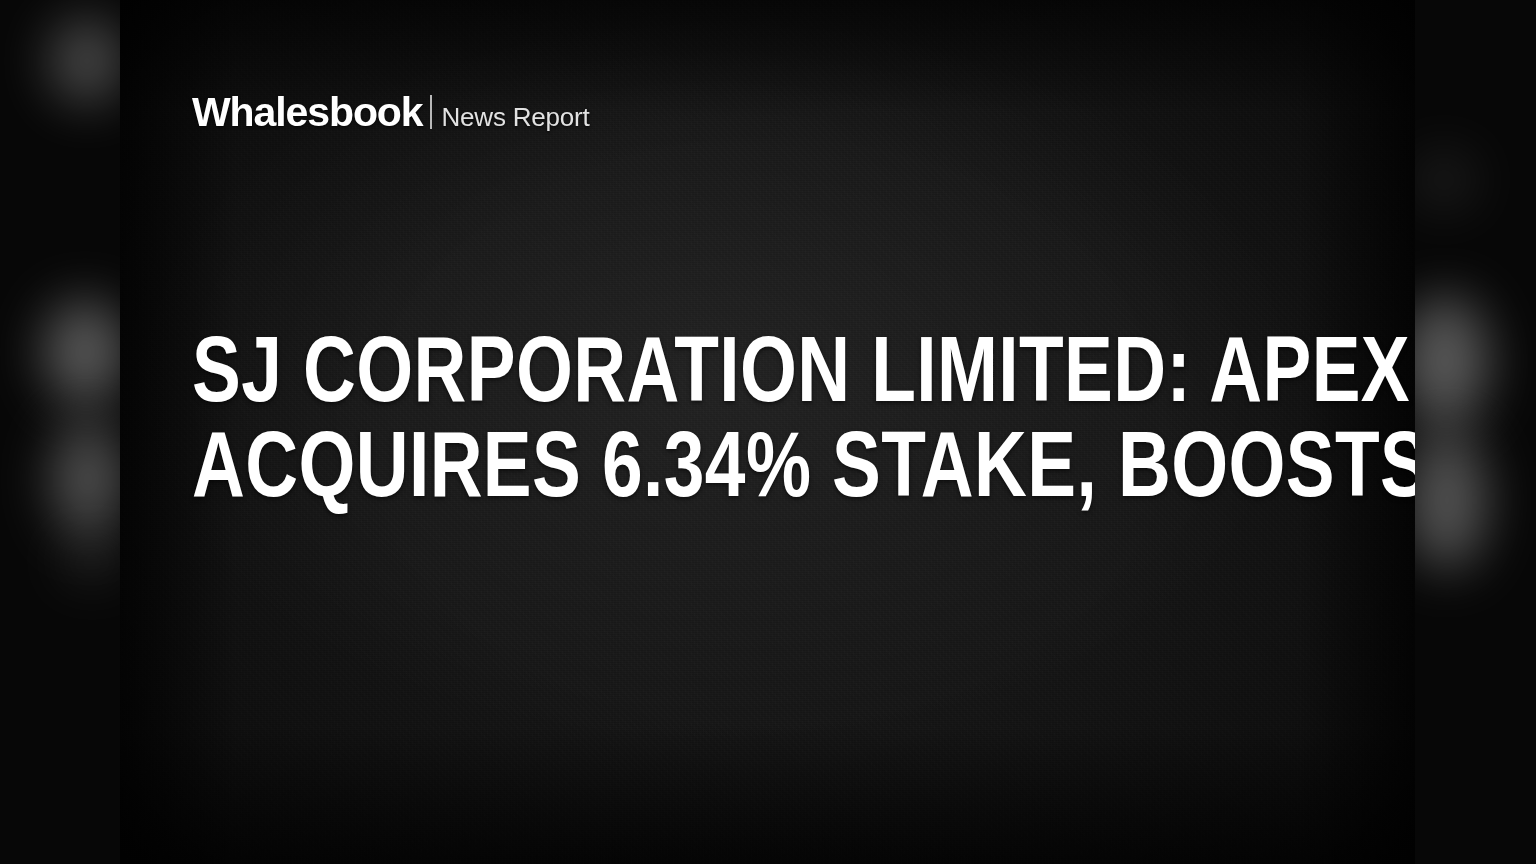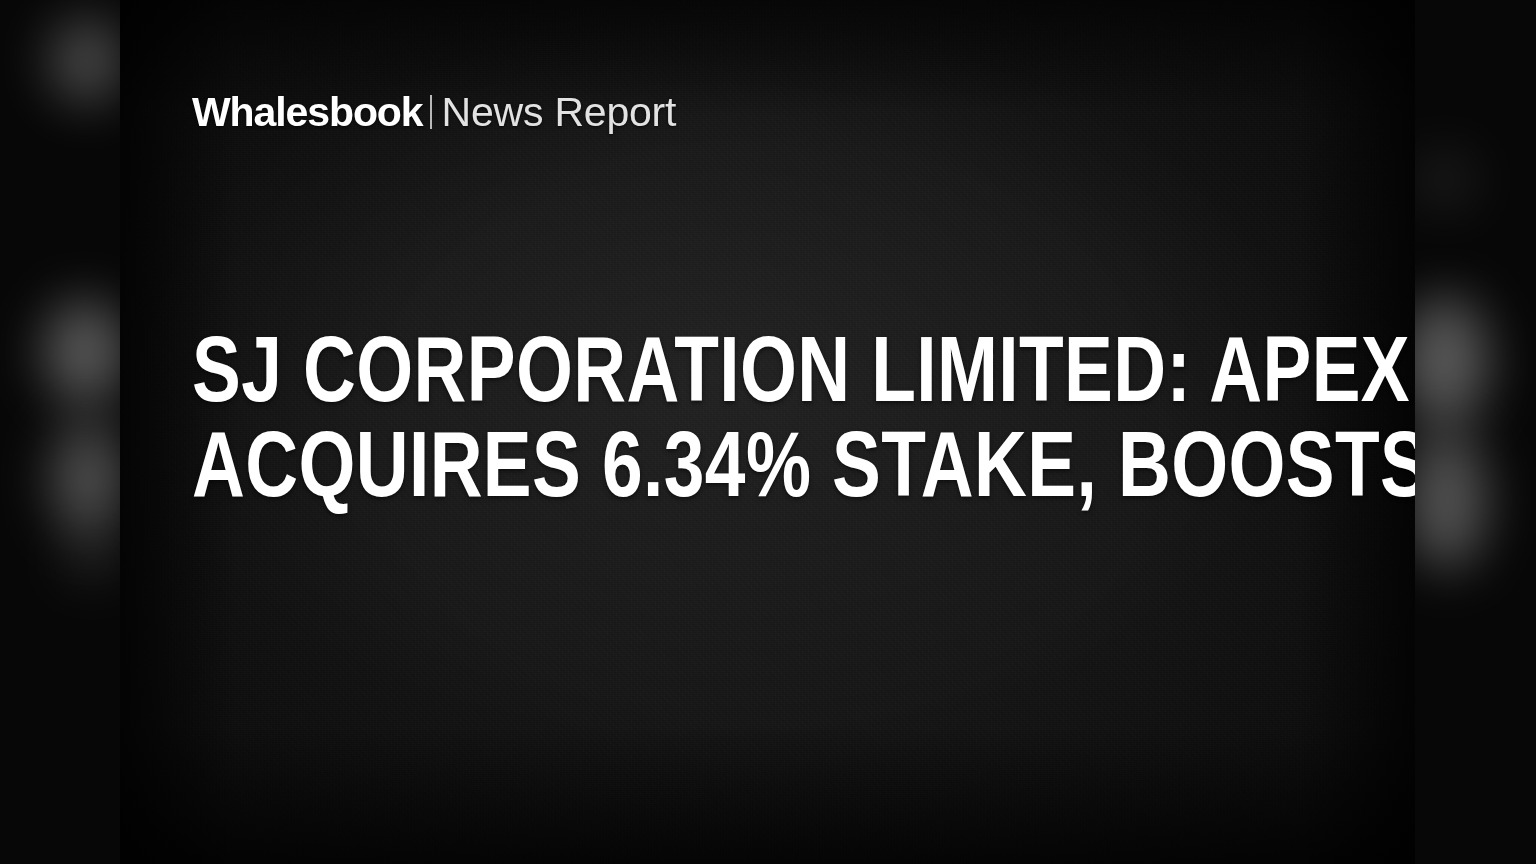--- a/index.html
+++ b/index.html
@@ -121,21 +121,21 @@
   #brand .divider {
     display: inline-block;
     width: 2px;
     height: 34px;
     margin: 0 9px 0 8px;
     background: #b9b9b9;
     transform: translateY(3px);
     flex: 0 0 auto;
   }
   #brand .kicker {
-    font-size: 41px;
+    font-size: 26px;
     font-weight: 400;
     color: #e2e2e2;
     letter-spacing: -.2px;
     line-height: 1;
     text-shadow: 0 1px 3px rgba(0,0,0,.7);
   }
 
   
   #headline {
     position: absolute;

